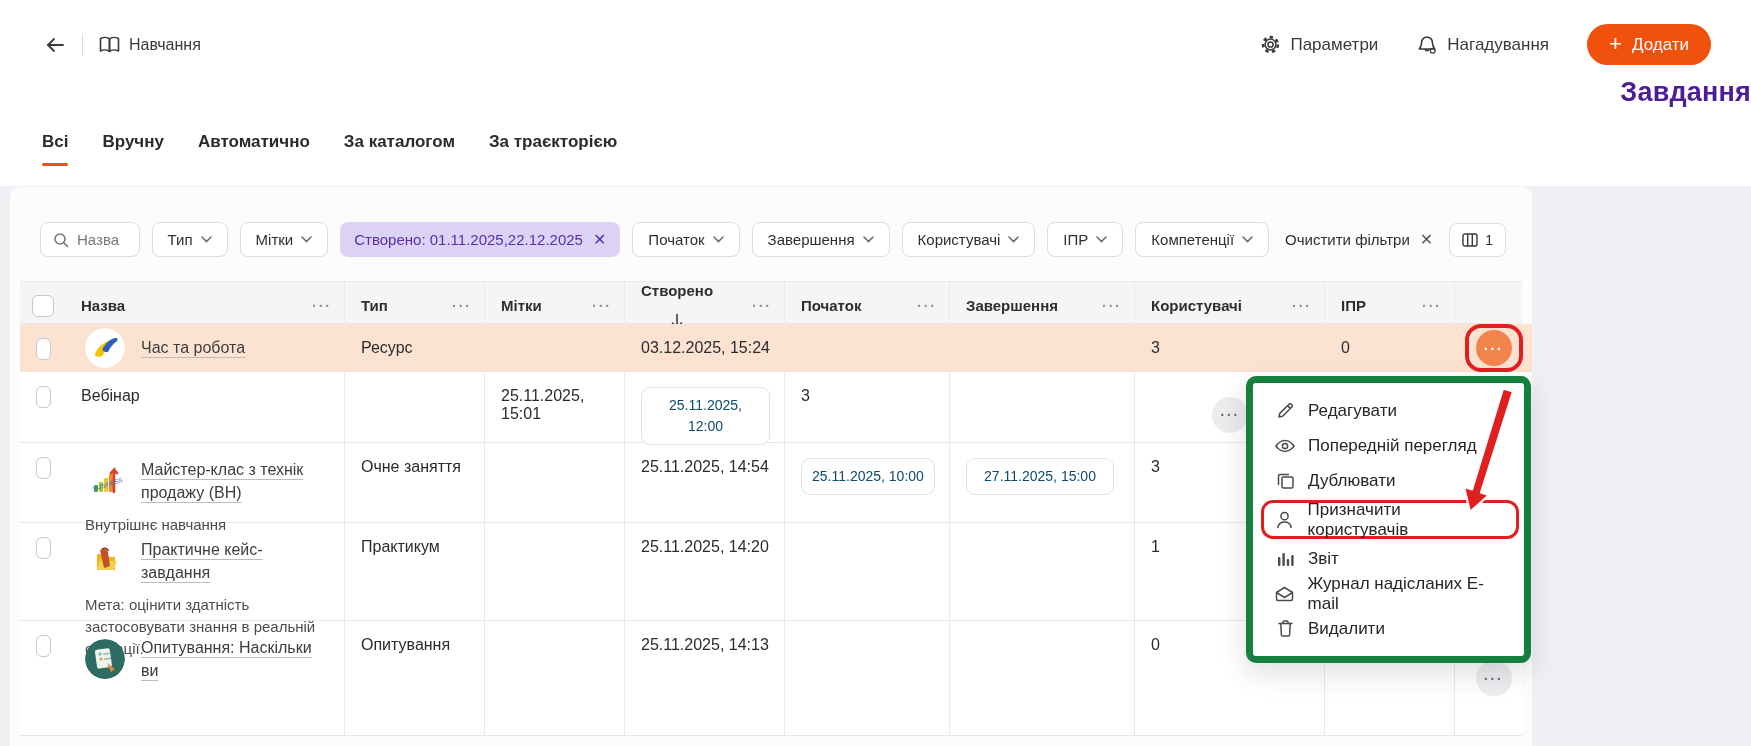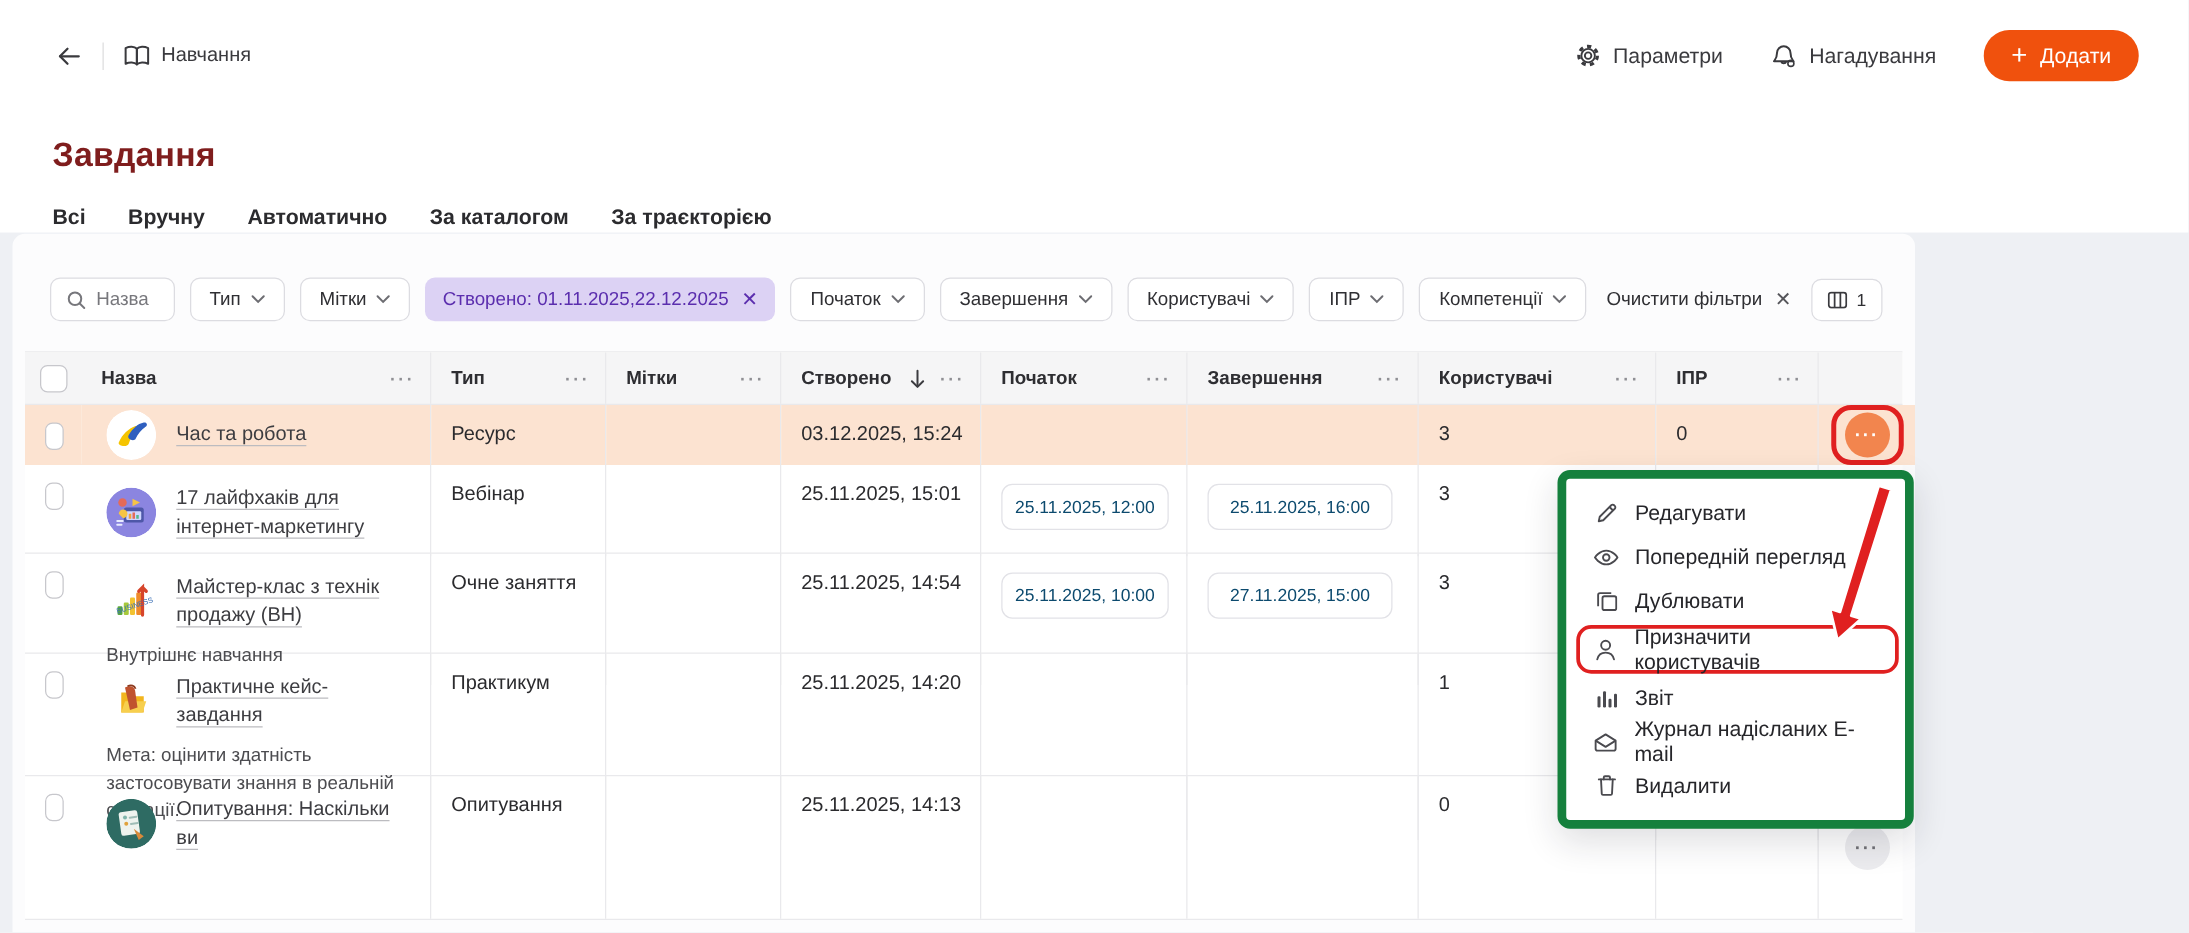--- a/index.html
+++ b/index.html
@@ -19,21 +19,21 @@
   
   .header{position:absolute;left:0;top:0;width:100%;height:186px;background:#fff;}
   .topbar{display:flex;align-items:center;padding:24px 40px 0 44px;}
   .tb-left{display:flex;align-items:center;gap:16px;}
   .icon-btn{background:none;border:none;cursor:pointer;display:inline-flex;align-items:center;gap:9px;color:#3a3a3e;font-size:17px;font-family:inherit;}
   .vdiv{width:1px;height:22px;background:#ddddde;}
   .module-label{font-size:16px;color:#3a3a3e;}
   .tb-right{margin-left:auto;display:flex;align-items:center;gap:38px;}
   .add-btn{display:inline-flex;align-items:center;gap:10px;background:var(--accent);color:#fff;border:none;border-radius:21px;height:41px;padding:0 22px;font-size:17px;font-family:inherit;cursor:pointer;}
   .add-plus{font-size:22px;line-height:1;font-weight:400;margin-top:-2px;}
-  .page-title{margin:44px 0 0 42px;font-size:27px;font-weight:700;color:#7f1d1d;letter-spacing:.2px;}
+  .page-title{margin:12px 0 0 42px;font-size:27px;font-weight:700;color:#4c1d95;letter-spacing:.2px;text-align:right;}
   .tabs{display:flex;gap:34px;margin:24px 0 0 42px;}
   .tab{position:relative;background:none;border:none;font-family:inherit;font-size:17px;font-weight:600;color:#2b2b2e;cursor:pointer;padding:0 0 14px 0;}
   .tab.active::after{content:"";position:absolute;left:0;right:0;bottom:0;height:3px;border-radius:2px;background:var(--accent);}
 
   
   .panel{position:absolute;left:10px;top:187px;width:1522px;height:560px;background:#fcfcfd;border-radius:10px 10px 0 0;}
   .filters{display:flex;align-items:center;gap:12px;padding:35px 26px 0 30px;}
   .search{display:flex;align-items:center;gap:8px;width:207px;height:35px;background:#fff;border:1px solid #dcdce1;border-radius:8px;padding:0 12px;color:#85858a;}
   .search input{border:none;outline:none;width:100%;font-family:inherit;font-size:15px;color:#3a3a3e;background:transparent;}
   .search input::placeholder{color:#77777c;}
@@ -47,21 +47,21 @@
 
   
   .table{margin:24px 10px 0 10px;background:#fff;border-top:1px solid var(--border);}
   .trow{display:grid;grid-template-columns:45px 280px 140px 140px 160px 165px 185px 190px 130px 77px;border-bottom:1px solid var(--border);}
   .trow.head{background:#f5f5f6;height:42px;}
   .cell{padding:15px 14px 12px 16px;border-right:1px solid var(--border);font-size:16px;color:#2b2b2e;position:relative;}
   .cell.last,.cell.cb{border-right:none;}
   .head .cell{display:flex;align-items:center;justify-content:space-between;padding:0 12px 0 16px;font-size:15px;font-weight:700;color:#2e2e32;}
   .head .cell.cb{justify-content:center;padding:0;}
   .dots{color:#8f8f94;font-weight:700;letter-spacing:2px;font-size:14px;user-select:none;}
-  .sortwrap{display:flex;align-items:center;gap:14px;}
+  .sortwrap{display:flex;align-items:center;gap:14px;flex-direction:column;}
   .checkbox{width:22px;height:22px;border:1.5px solid #c7c7cc;border-radius:6px;background:#fff;display:inline-block;cursor:pointer;}
   .cell.cb{display:flex;justify-content:center;padding-top:14px;}
   .row.selected .cell{background:var(--selected-row);}
   .name-cell{display:flex;flex-direction:column;gap:10px;padding-left:20px;}
   .name-top{display:flex;align-items:center;gap:16px;}
   .avatar{width:40px;height:40px;flex:0 0 40px;border-radius:50%;overflow:hidden;}
   .course-link{font-size:16px;color:#3d3d41;text-decoration:underline;text-decoration-color:#bcbcc0;text-underline-offset:4px;line-height:1.45;cursor:pointer;}
   .subtitle{font-size:15px;color:#4c4c50;line-height:1.45;}
   .datebox{display:inline-block;background:#fff;border:1px solid #e2e2e7;border-radius:9px;padding:7px 10px;font-size:14px;color:#0c4a6e;text-align:center;line-height:1.5;min-width:118px;}
   .datebox.wide{min-width:148px;white-space:nowrap;}
@@ -309,45 +309,24 @@
           <span class="ring-annot">
             <button class="dots-btn orange">···</button>
           </span>
         </div>
       </div>
 
       <div class="trow row" style="height:71px;">
         <div class="cell cb">
             <span class="checkbox"></span>
           </div>
-        <div class="cell name-cell">
-          <div class="name-top">
-            <span class="avatar">
-              <svg class="ic" width="40" height="40" viewBox="0 0 40 40">
-                  <circle cx="20" cy="20" r="20" fill="#8b85e0"></circle>
-                  <rect x="14" y="16" width="16" height="12" rx="2" fill="#4e57a8"></rect>
-                  <rect x="16" y="19" width="12" height="7" rx="1" fill="#cfd6ff"></rect>
-                  <rect x="18" y="21" width="2" height="4" fill="#f2a33c"></rect>
-                  <rect x="21" y="20" width="2" height="5" fill="#e46a5a"></rect>
-                  <rect x="24" y="22" width="2" height="3" fill="#57b98a"></rect>
-                  <path d="M21 9l6 3-6 3v-6Z" fill="#f6c445"></path>
-                  <circle cx="13" cy="12" r="3.4" fill="#e46a5a"></circle>
-                  <path d="M10 21a3.5 3.5 0 1 1 3.5 3.5Z" fill="#f6c445"></path>
-                  <rect x="8" y="26" width="6" height="1.6" rx=".8" fill="#e8ecff"></rect>
-                  <rect x="8" y="29" width="5" height="1.6" rx=".8" fill="#e8ecff"></rect>
-                </svg>
-            </span>
-            <a class="course-link">17 лайфхаків для інтернет-маркетингу</a>
-          </div>
-        </div>
         <div class="cell">Вебінар</div>
         <div class="cell"></div>
         <div class="cell">25.11.2025, 15:01</div>
         <div class="cell"><span class="datebox">25.11.2025, 12:00</span></div>
-        <div class="cell"><span class="datebox wide">25.11.2025, 16:00</span></div>
         <div class="cell">3</div>
         <div class="cell"></div>
         <div class="cell last actions-cell">
             <button class="dots-btn gray">···</button>
           </div>
       </div>
 
       <div class="trow row" style="height:80px;">
         <div class="cell cb">
             <span class="checkbox"></span>

